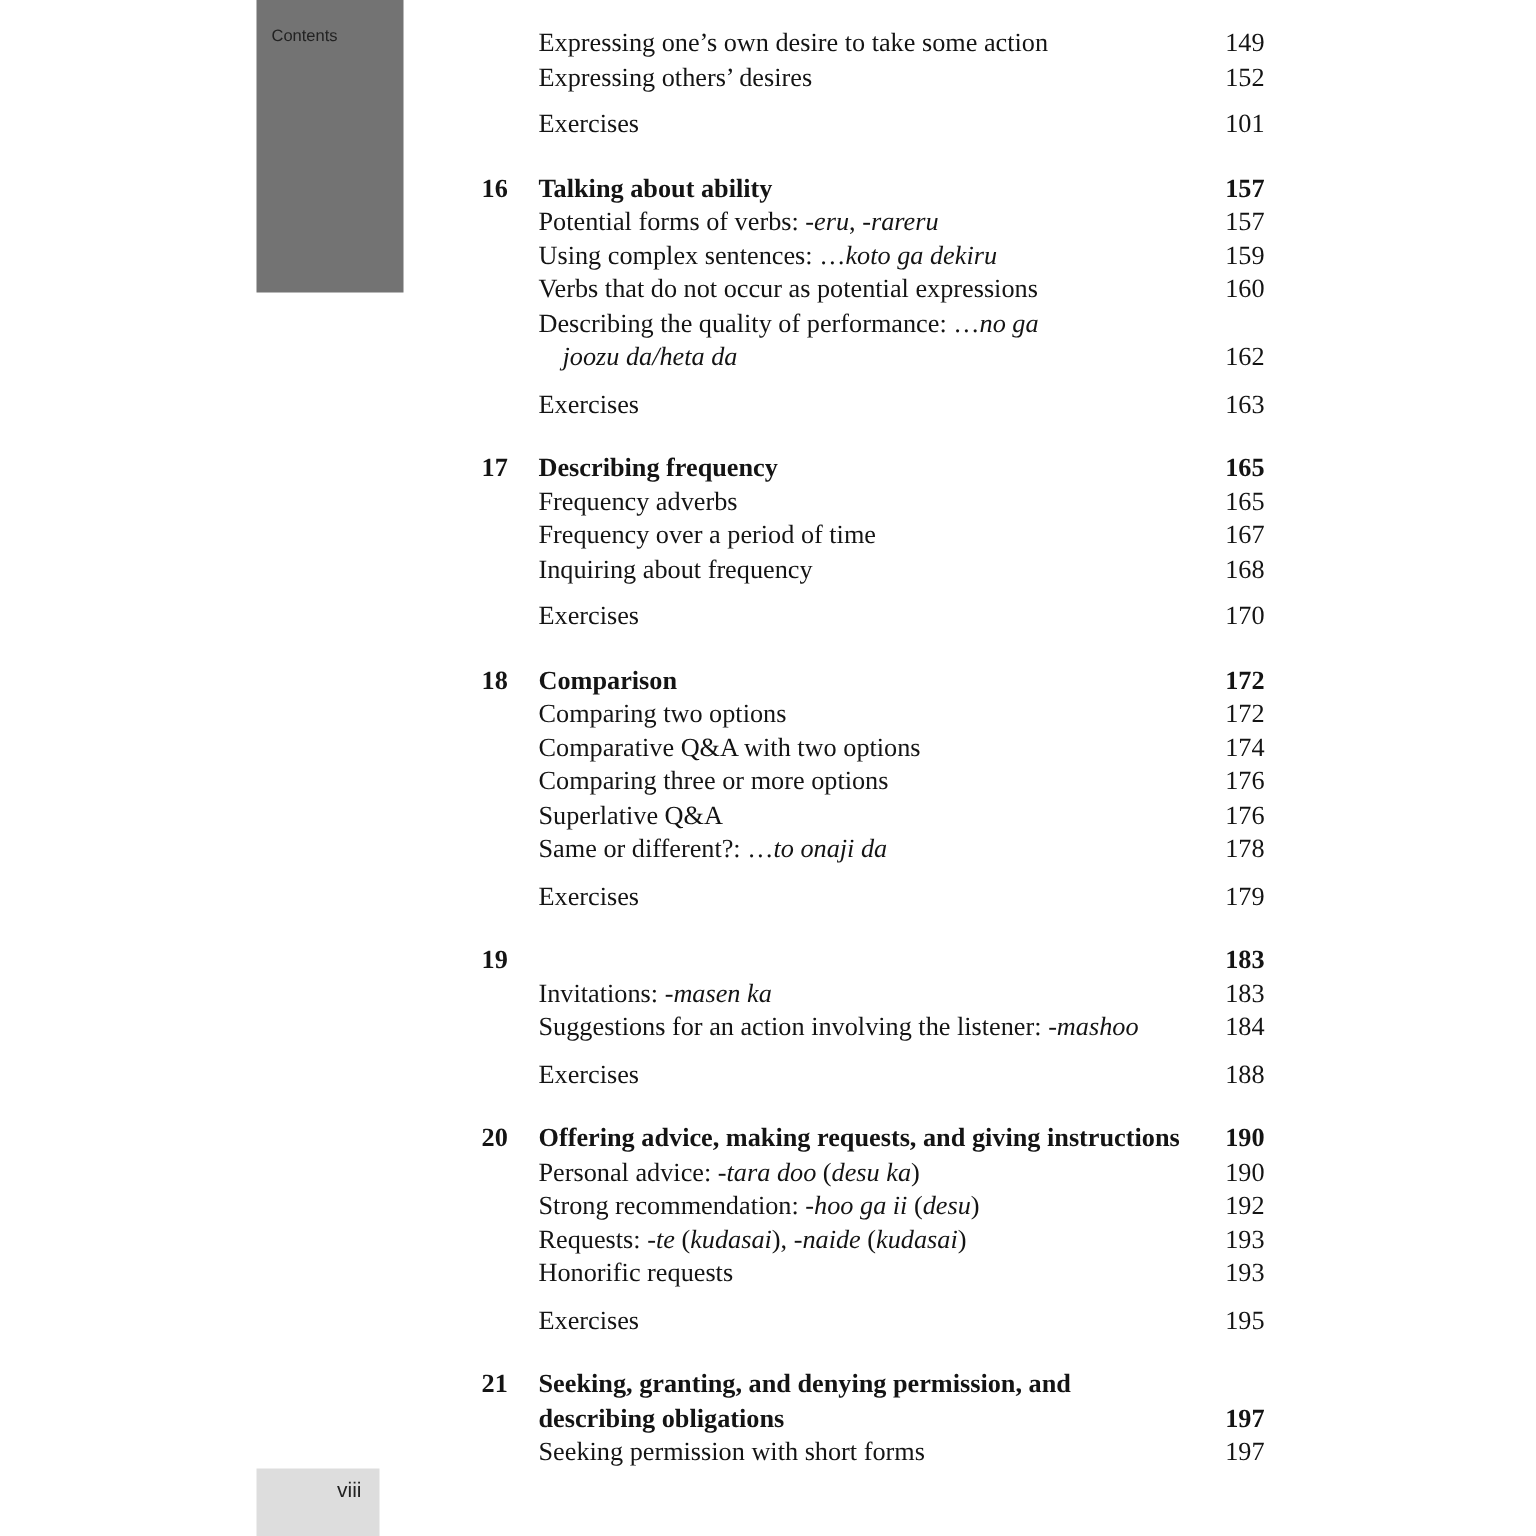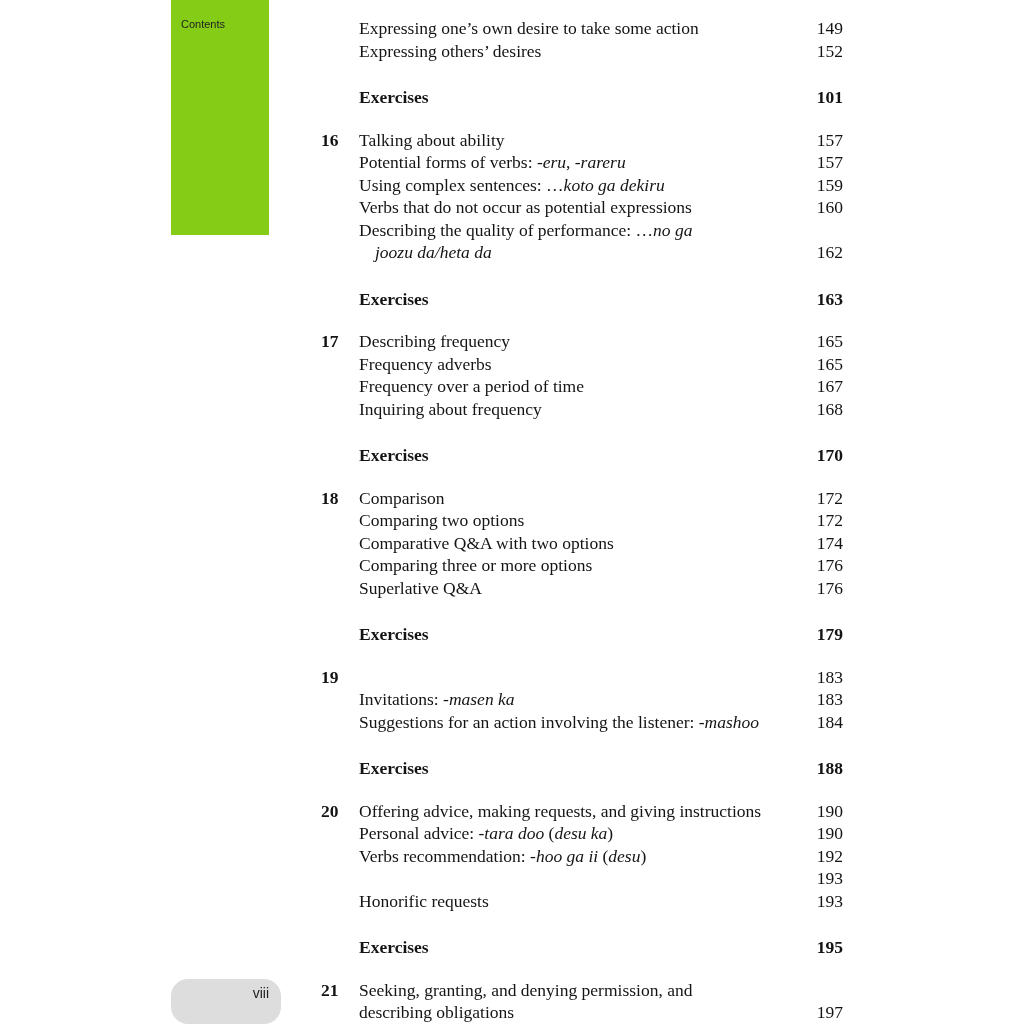--- a/index.html
+++ b/index.html
@@ -1,31 +1,31 @@
 <!DOCTYPE html>
 <html><head>
   <meta charset="utf-8">
   <style>
     html, body { margin: 0; padding: 0; background: #ffffff; }
     body { width: 1024px; height: 1024px; position: relative; overflow: hidden;
            font-family: "Liberation Serif", serif; color: #141414; }
-    .tab-top { position: absolute; left: 171px; top: 0; width: 98px; height: 235px; background: #84cc16; }
-    .tab-bottom { position: absolute; left: 171px; top: 979px; width: 110px; height: 45px; background: #dddddd; border-radius: 17px; }
+    .tab-top { position: absolute; left: 171px; top: 0; width: 98px; height: 195px; background: #737373; }
+    .tab-bottom { position: absolute; left: 171px; top: 979px; width: 82px; height: 45px; background: #dddddd; }
     .tab-label { position: absolute; left: 10px; top: 18px; font-family: "Liberation Sans", sans-serif;
                  font-size: 11px; color: #222; }
     .page-num { position: absolute; right: 12px; top: 6px; font-family: "Liberation Sans", sans-serif;
                 font-size: 14px; color: #222; }
     .toc { position: absolute; left: 310px; top: 17px; width: 533px; }
     .row { position: relative; height: 22.5px; line-height: 22.5px; font-size: 17.5px; white-space: nowrap; }
     .row .num { position: absolute; left: 11px; font-weight: bold; }
     .row .text { position: absolute; left: 49px; }
     .row .text.indent { left: 65px; }
     .row .page { position: absolute; right: 0; }
-    .row.chapter .text, .row.chapter .page { font-weight: normal; }
-    .row.ex { margin-top: 24px; font-weight: bold; }
+    .row.chapter .text, .row.chapter .page { font-weight: bold; }
+    .row.ex { margin-top: 9px; }
     .section { margin-top: 20px; }
     .section.first { margin-top: 0; }
     i { font-style: italic; }
   </style>
 </head>
 <body>
 
 <div class="tab-top">
   <span class="tab-label">Contents</span>
 </div>
@@ -120,20 +120,24 @@
       <span class="page">174</span>
     </div>
     <div class="row">
       <span class="text">Comparing three or more options</span>
       <span class="page">176</span>
     </div>
     <div class="row">
       <span class="text">Superlative Q&amp;A</span>
       <span class="page">176</span>
     </div>
+    <div class="row">
+      <span class="text"><span>Same or different?: …</span><i>to onaji da</i></span>
+      <span class="page">178</span>
+    </div>
     <div class="row ex">
       <span class="text">Exercises</span>
       <span class="page">179</span>
     </div>
   </div>
 
   <div class="section">
     <div class="row chapter">
       <span class="num">19</span>
       <span class="page">183</span>
@@ -156,24 +160,25 @@
     <div class="row chapter">
       <span class="num">20</span>
       <span class="text">Offering advice, making requests, and giving instructions</span>
       <span class="page">190</span>
     </div>
     <div class="row">
       <span class="text"><span>Personal advice: </span><i>-tara doo</i><span> (</span><i>desu ka</i><span>)</span></span>
       <span class="page">190</span>
     </div>
     <div class="row">
-      <span class="text"><span>Verbs recommendation: </span><i>-hoo ga ii</i><span> (</span><i>desu</i><span>)</span></span>
+      <span class="text"><span>Strong recommendation: </span><i>-hoo ga ii</i><span> (</span><i>desu</i><span>)</span></span>
       <span class="page">192</span>
     </div>
     <div class="row">
+      <span class="text"><span>Requests: </span><i>-te</i><span> (</span><i>kudasai</i><span>), </span><i>-naide</i><span> (</span><i>kudasai</i><span>)</span></span>
       <span class="page">193</span>
     </div>
     <div class="row">
       <span class="text">Honorific requests</span>
       <span class="page">193</span>
     </div>
     <div class="row ex">
       <span class="text">Exercises</span>
       <span class="page">195</span>
     </div>

